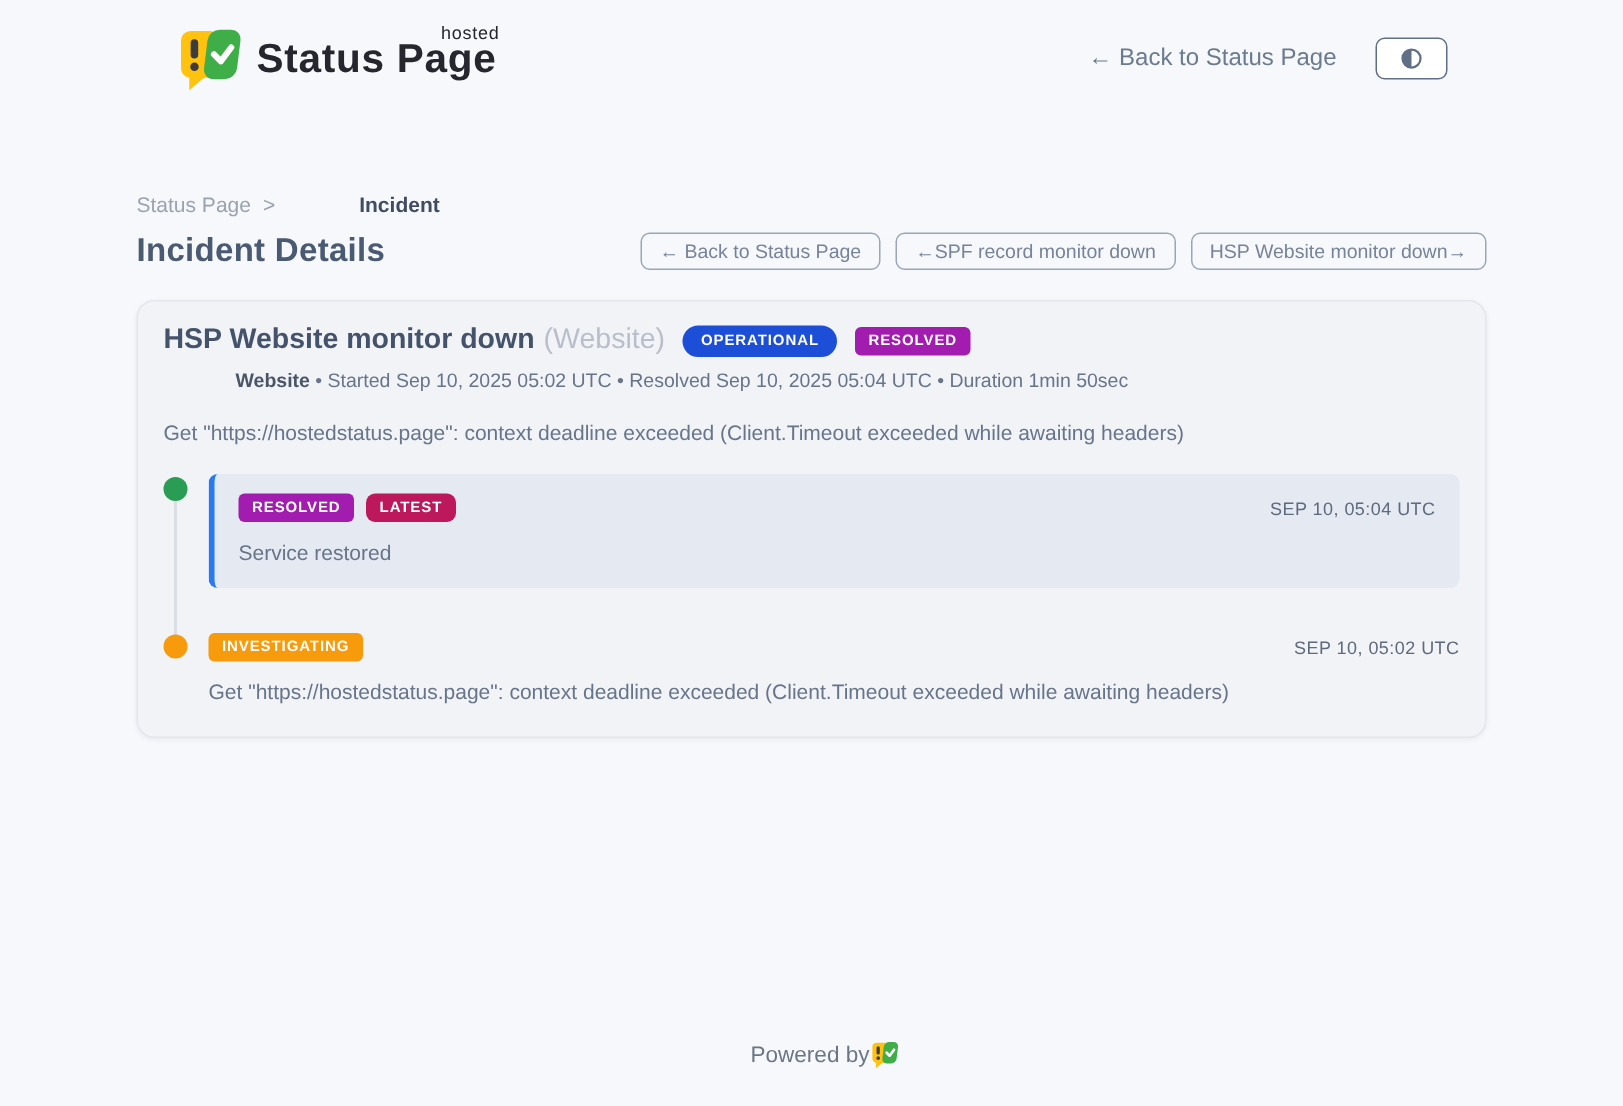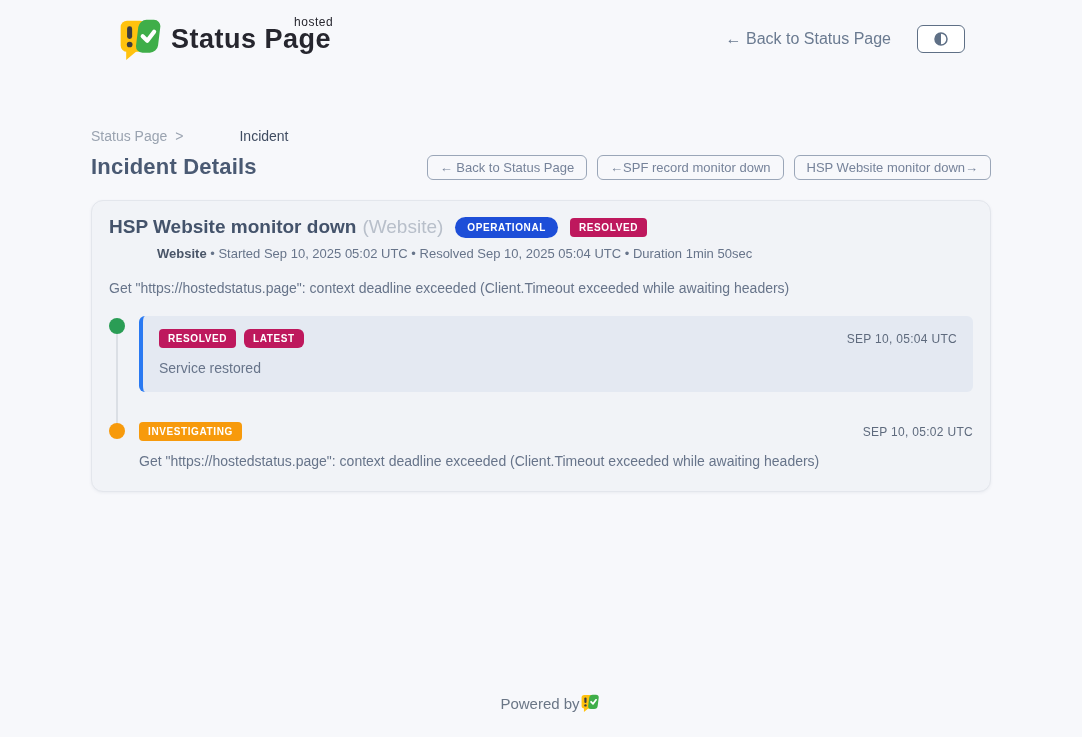--- a/index.html
+++ b/index.html
@@ -17,38 +17,38 @@
   .header { display:flex; align-items:center; justify-content:space-between; padding:16px 26px 0 26px; }
   .brand { display:flex; align-items:center; gap:10px; }
   .brand-text { position:relative; font-size:27px; font-weight:700; color:#26262e; letter-spacing:0.5px; }
   .brand-sup { position:absolute; top:-9px; right:-2px; font-size:12px; font-weight:400; color:#26262e; letter-spacing:0.5px; }
   .header-right { display:flex; align-items:center; gap:26px; }
   .back-link { font-size:16px; color:#6a7a90; text-decoration:none; cursor:pointer; }
   .mode-btn { width:48px; height:28px; border:1px solid #5f7086; border-radius:6px; background:#ffffff; display:flex; align-items:center; justify-content:center; cursor:pointer; }
 
   
   .breadcrumb { margin-top:66px; font-size:14px; color:#9aa3b0; display:flex; gap:8px; align-items:center; }
-  .breadcrumb .crumb-current { color:#3f4c61; font-weight:400;padding-left:48px; }
+  .breadcrumb .crumb-current { color:#3f4c61; font-weight:700;padding-left:48px; }
   .title-row { margin-top:10px; display:flex; align-items:center; justify-content:space-between; }
   .page-title { font-size:22px; font-weight:700; color:#4a5a73; letter-spacing:0.2px; }
   .nav-buttons { display:flex; gap:10px; }
   .nav-btn { background:transparent; border:1px solid #9aa6b8; border-radius:6px; color:#76839a; font-size:13px; padding:4px 12px; font-family:inherit; cursor:pointer; white-space:nowrap; }
 
   
   .card {
     margin-top:20px; background:#f1f3f7; border:1px solid #e3e6ec; border-radius:12px;
     box-shadow:0 1px 3px rgba(80,90,110,0.08);
     padding:15px 17px 22px 17px;
   }
   .card-title-row { display:flex; align-items:center; gap:12px; }
   .incident-title { font-size:19px; font-weight:700; color:#44536b; }
   .incident-component { font-size:19px; font-weight:500; color:#b8bfca; margin-left:-6px; }
   .badge { display:inline-block; font-size:10px; font-weight:700; color:#fff; letter-spacing:0.6px; padding:4px 9px; border-radius:4px; }
   .badge-pill { border-radius:999px; padding:5px 12px; background:#1d4ed8; }
-  .badge-green-dark { background:#be185d; }
+  .badge-green-dark { background:#a21caf; }
   .badge-blue { background:#be185d; border-radius:6px; }
   .badge-orange { background:#f79a0c; }
   .meta-line { margin-top:8px; font-size:13px; color:#67748a;margin-left:48px; }
   .meta-line b { color:#4a5568; }
   .description { margin-top:19px; font-size:14px; color:#67748a; }
 
   
   .timeline { position:relative; margin-top:20px; }
   .tl-line { position:absolute; left:7px; top:16px; width:2px; height:97px; background:#dbdfe5; }
   .tl-entry { display:flex; gap:14px; }

